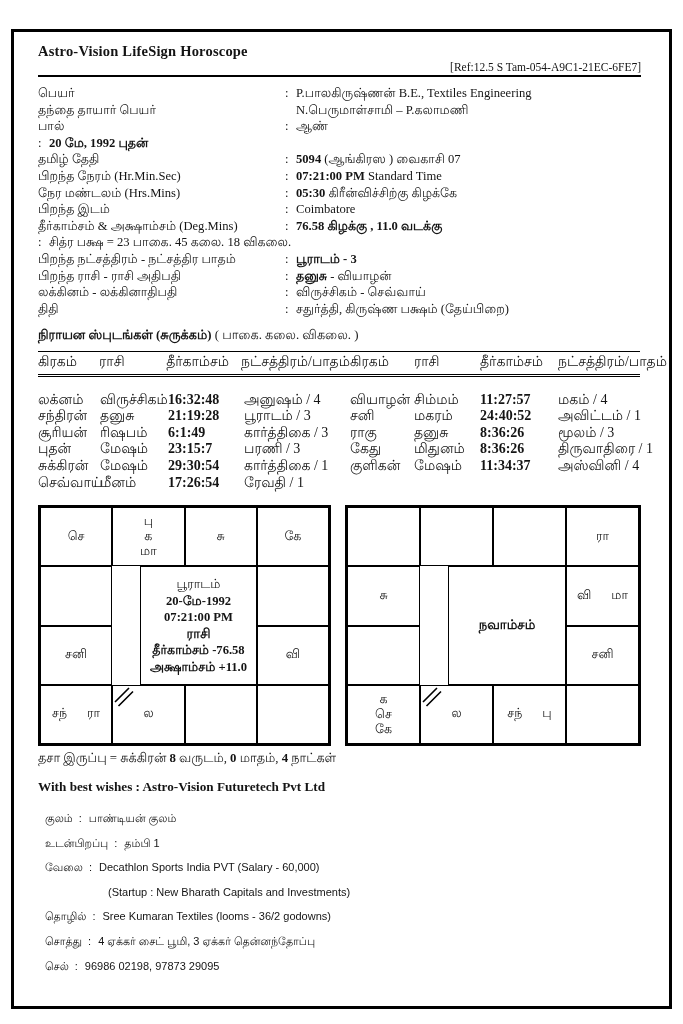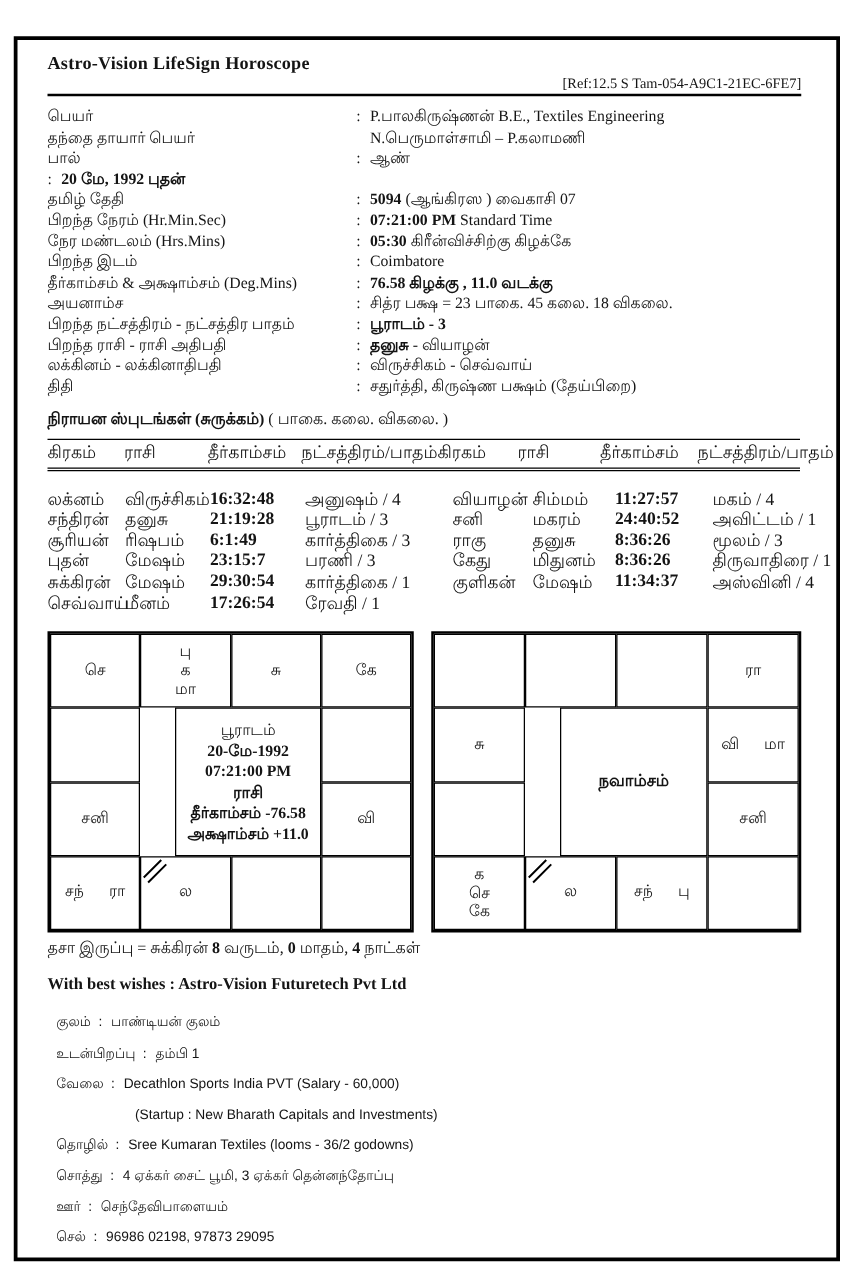--- a/index.html
+++ b/index.html
@@ -36,21 +36,21 @@
   
   .sheading { position: absolute; left: 38px; top: 328px; font-size: 12.8px; }
   .sheading .shb { font-weight: bold; }
   .ptable { position: absolute; left: 38px; right: 43px; top: 351px; font-size: 14px; }
   .phead {
     display: flex;
     border-top: 1.5px solid #000;
     border-bottom: 3px double #000;
     padding: 2px 0 3px 0;
   }
-  .pbody { display: flex; margin-top: 15px; gap: 12px; }
+  .pbody { display: flex; margin-top: 15px; }
   .phalf-l { width: 312px; flex-shrink: 0; }
   .phalf-r { flex: 1; }
   .prow { display: flex; height: 16.6px; white-space: nowrap; }
   .phalf-l .pc1 { width: 62px; } .phalf-l .pc2 { width: 68px; }
   .phalf-l .pc3 { width: 76px; } .phalf-l .pc4 { flex: 1; }
   .phalf-r .pc1 { width: 64px; } .phalf-r .pc2 { width: 66px; }
   .phalf-r .pc3 { width: 78px; } .phalf-r .pc4 { flex: 1; }
   .pbody .pc3 { font-weight: bold; }
 
   
@@ -146,21 +146,20 @@
         <span class="ilabel">பிறந்த இடம்</span>
         <span class="isep">:</span>
         <span><span class="ibold"></span><span>Coimbatore</span></span>
       </div>
     <div class="irow">
         <span class="ilabel">தீர்காம்சம் &amp; அக்ஷாம்சம் (Deg.Mins)</span>
         <span class="isep">:</span>
         <span><span class="ibold">76.58 கிழக்கு , 11.0 வடக்கு</span><span></span></span>
       </div>
     <div class="irow">
-        <span class="ilabel">அயனாம்ச</span>
         <span class="isep">:</span>
         <span><span class="ibold"></span><span>சித்ர பக்ஷ = 23 பாகை. 45 கலை. 18 விகலை.</span></span>
       </div>
     <div class="irow">
         <span class="ilabel">பிறந்த நட்சத்திரம் - நட்சத்திர பாதம்</span>
         <span class="isep">:</span>
         <span><span class="ibold">பூராடம் - 3</span><span></span></span>
       </div>
     <div class="irow">
         <span class="ilabel">பிறந்த ராசி - ராசி அதிபதி</span>
@@ -365,16 +364,15 @@
 
   <div class="wishes">With best wishes : Astro-Vision Futuretech Pvt Ltd</div>
 
   <div class="footer">
     <div><span>குலம்</span><span class="fsep">:</span><span>பாண்டியன் குலம்</span></div>
     <div><span>உடன்பிறப்பு</span><span class="fsep">:</span><span>தம்பி 1</span></div>
     <div><span>வேலை</span><span class="fsep">:</span><span>Decathlon Sports India PVT (Salary - 60,000)</span></div>
     <div class="startup">(Startup : New Bharath Capitals and Investments)</div>
     <div><span>தொழில்</span><span class="fsep">:</span><span>Sree Kumaran Textiles (looms - 36/2 godowns)</span></div>
     <div><span>சொத்து</span><span class="fsep">:</span><span>4 ஏக்கர் சைட் பூமி, 3 ஏக்கர் தென்னந்தோப்பு</span></div>
-    <div><span>ஊர்</span><span class="fsep">:</span><span>செந்தேவிபாளையம்</span></div>
     <div><span>செல்</span><span class="fsep">:</span><span>96986 02198, 97873 29095</span></div>
   </div>
 </div>
 
 </body></html>

